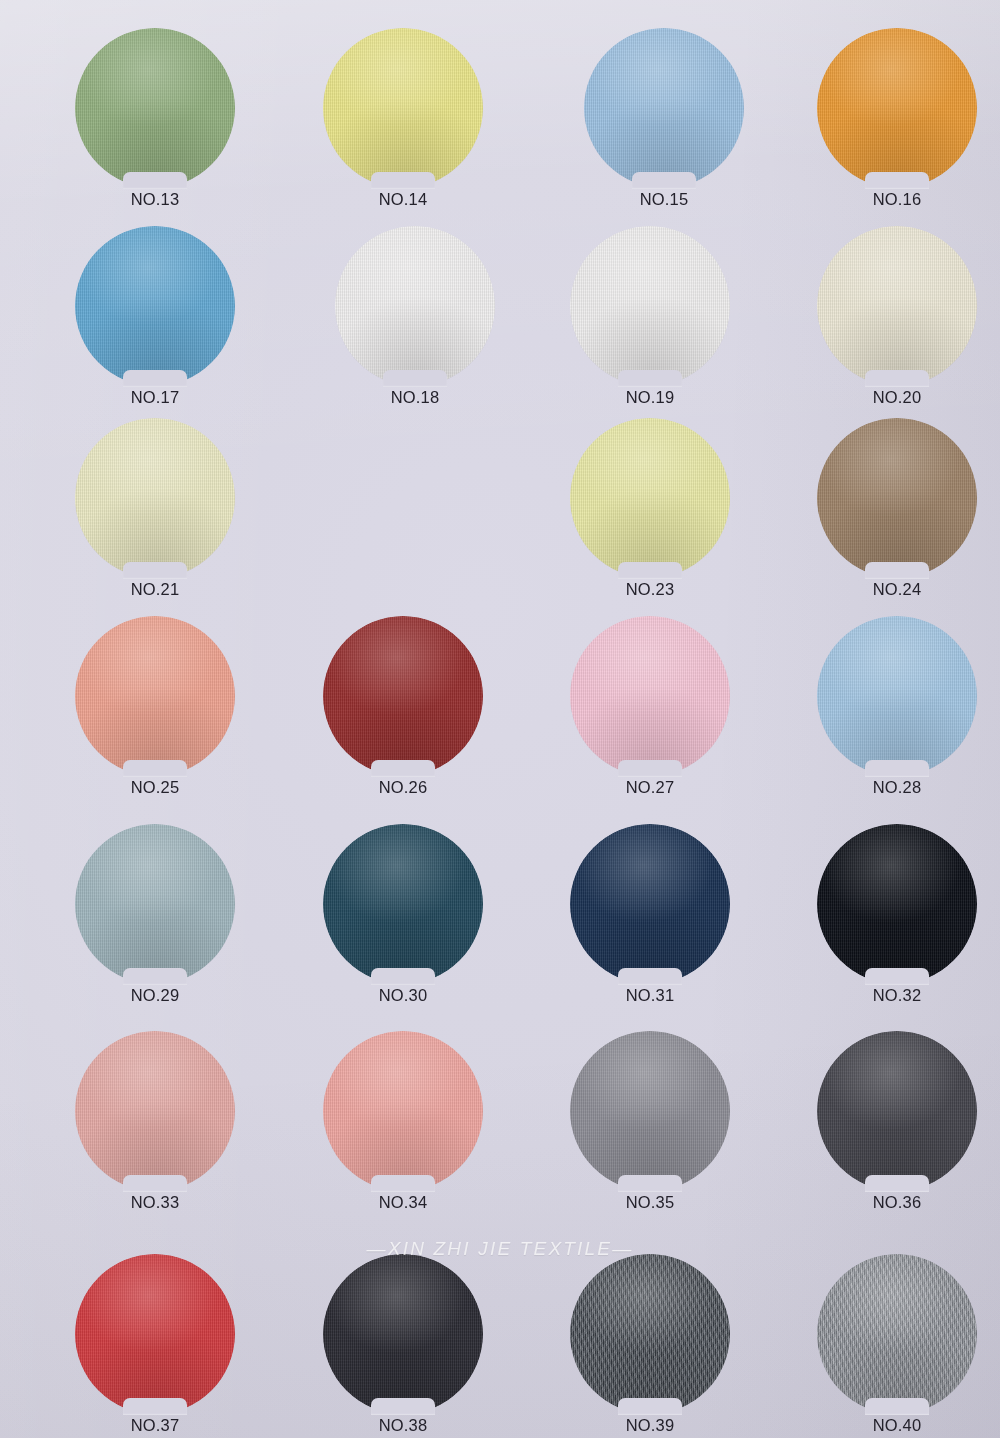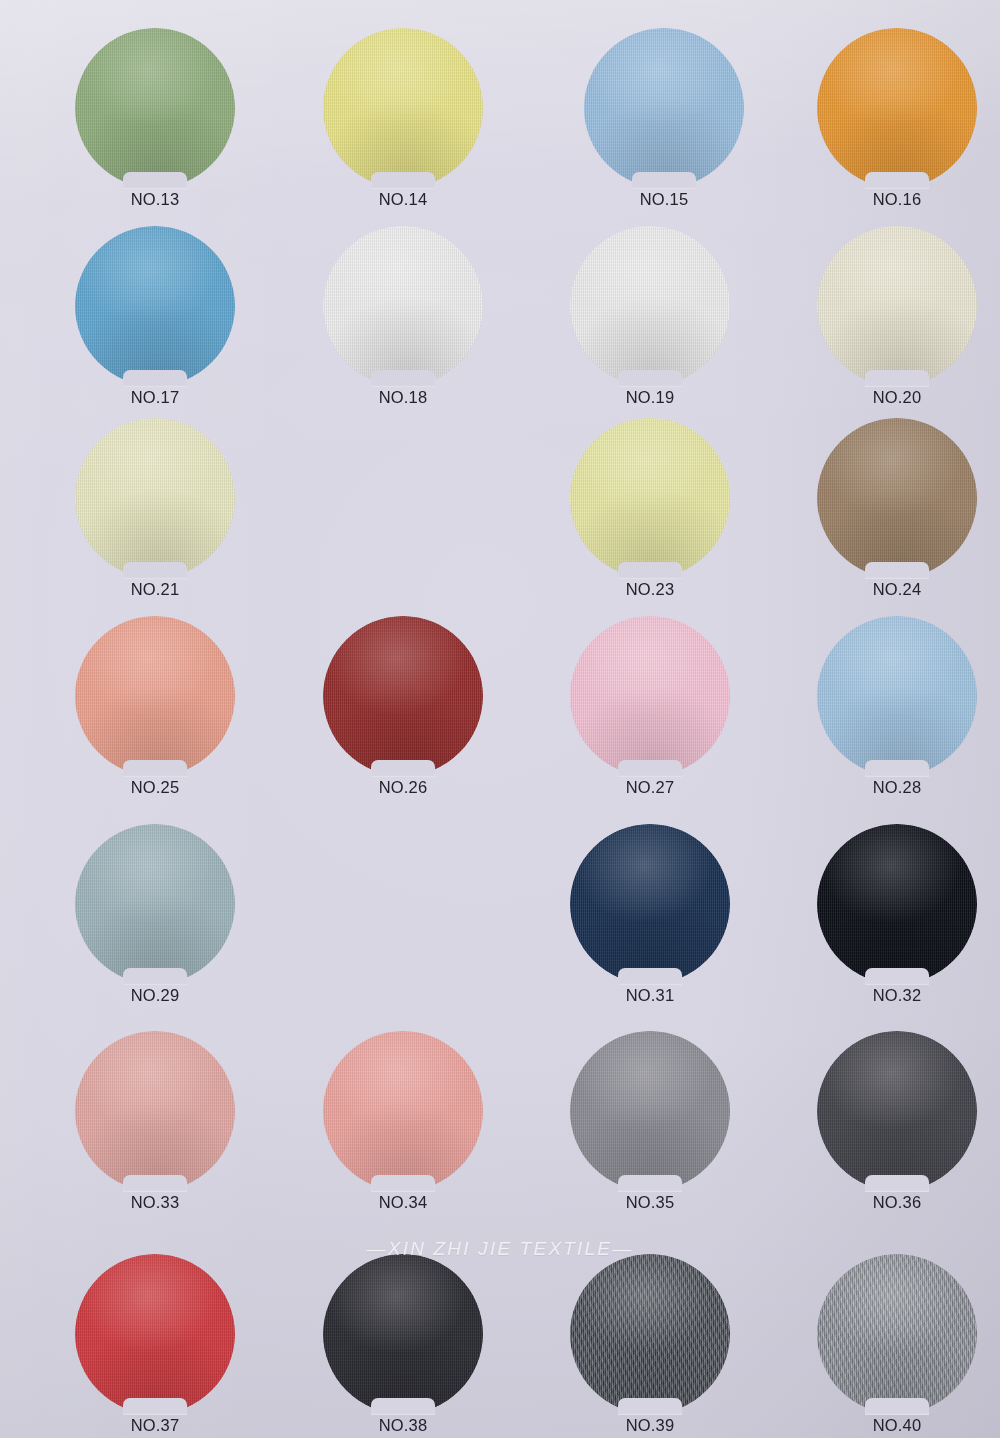--- a/index.html
+++ b/index.html
@@ -222,21 +222,21 @@
       </div>
       <div class="cell" style="left: 30px; top: 220px;">
         <div class="swatch-wrap">
           <div class="swatch" style="--c: #63a8d2;">
             <div class="fill"></div>
           </div>
           <div class="notch" style="background: rgb(214, 212, 225);"></div>
         </div>
         <div class="label">NO.17</div>
       </div>
-      <div class="cell" style="left: 278px; top: 220px;">
+      <div class="cell" style="left: 290px; top: 220px;">
         <div class="swatch-wrap">
           <div class="swatch" style="--c: #efeeee;">
             <div class="fill"></div>
           </div>
           <div class="notch" style="background: rgb(214, 212, 225);"></div>
         </div>
         <div class="label">NO.18</div>
       </div>
       <div class="cell" style="left: 525px; top: 220px;">
         <div class="swatch-wrap">
@@ -320,20 +320,29 @@
         <div class="label">NO.28</div>
       </div>
       <div class="cell" style="left: 30px; top: 818px;">
         <div class="swatch-wrap">
           <div class="swatch" style="--c: #9fb5bd;">
             <div class="fill"></div>
           </div>
           <div class="notch" style="background: rgb(214, 212, 225);"></div>
         </div>
         <div class="label">NO.29</div>
+      </div>
+      <div class="cell" style="left: 278px; top: 818px;">
+        <div class="swatch-wrap">
+          <div class="swatch" style="--c: #23495c;">
+            <div class="fill"></div>
+          </div>
+          <div class="notch" style="background: rgb(214, 212, 225);"></div>
+        </div>
+        <div class="label">NO.30</div>
       </div>
       <div class="cell" style="left: 525px; top: 818px;">
         <div class="swatch-wrap">
           <div class="swatch" style="--c: #1b3253;">
             <div class="fill"></div>
           </div>
           <div class="notch" style="background: rgb(214, 212, 225);"></div>
         </div>
         <div class="label">NO.31</div>
       </div>

